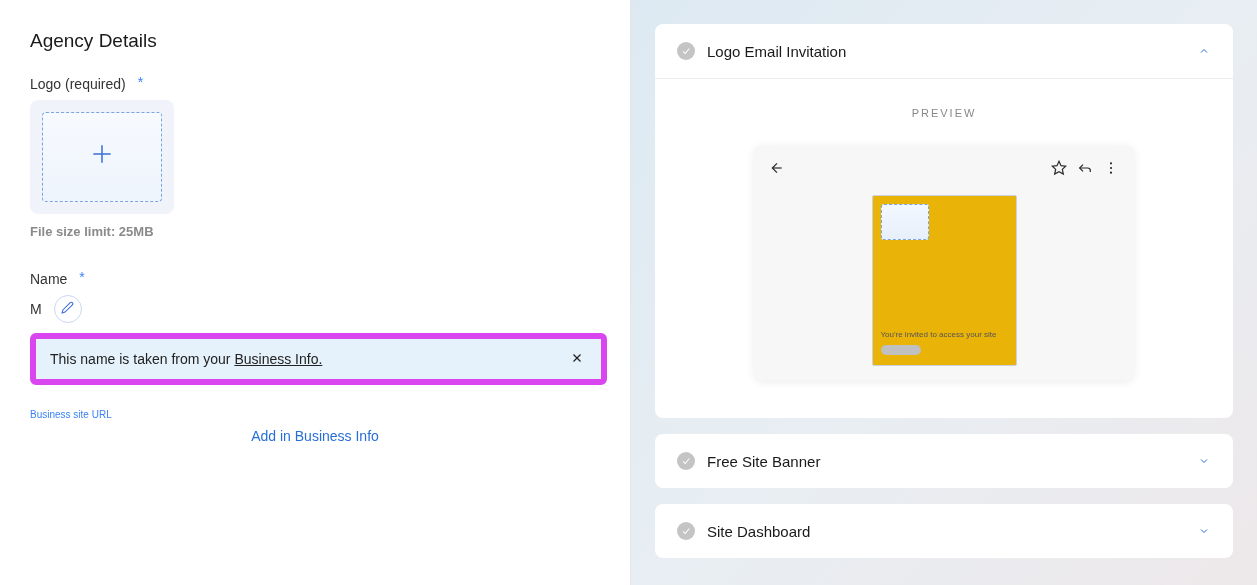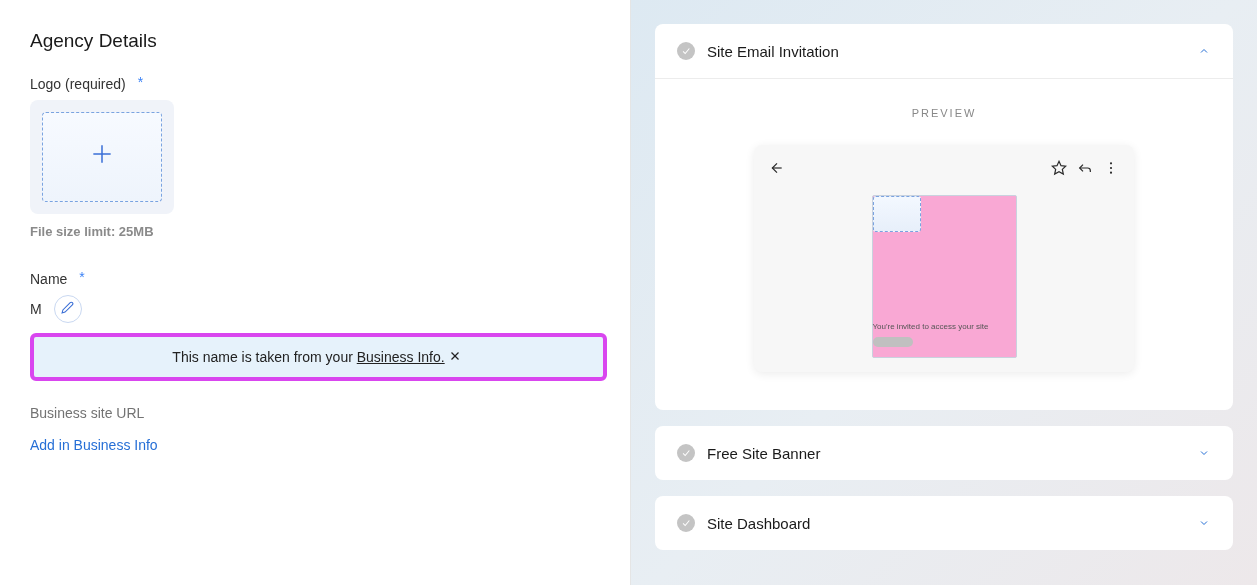--- a/index.html
+++ b/index.html
@@ -102,26 +102,26 @@
       border-radius: 50%;
       background: #fff;
       display: flex;
       align-items: center;
       justify-content: center;
       cursor: pointer;
       color: #3b6fd6;
     }
     .info-box {
       background: #e6f2fb;
-      border: 4px solid #d946ef;
+      border: 6px solid #d946ef;
       border-radius: 6px;
       padding: 12px 14px;
       display: flex;
       align-items: center;
-      justify-content: center;
+      justify-content: space-between;
       margin-bottom: 24px;
       width: 577px;
     }
     .info-text {
       font-size: 14px;
       color: #222;
     }
     .info-text .link {
       text-decoration: underline;
       cursor: pointer;
@@ -132,28 +132,29 @@
       font-size: 16px;
       color: #222;
       padding: 0 4px;
       align-self: flex-start;
       line-height: 1;
     }
     .url-section {
       margin-top: 8px;
     }
     .url-label {
-      font-size: 14px;
-      color: #737373;
-      margin-bottom: 16px;
+      font-size: 10px;
+      color: #3b82f6;
+      margin-bottom: 8px;
     }
     .blue-link {
       font-size: 14px;
       color: #266fd6;
       cursor: pointer;
+      text-align: center;
     }
     
     .card {
       background: #fff;
       border-radius: 8px;
     }
     .card-header {
       display: flex;
       align-items: center;
       padding: 18px 22px;
@@ -245,26 +246,26 @@
       height: 16px;
       fill: none;
       stroke: currentColor;
       stroke-width: 1.8;
     }
     .dots svg {
       stroke: none;
       fill: currentColor;
     }
     .email-body {
-      background: #f9a8d4;
+      background: #eab308;
       border: 1px solid #c9d2de;
       border-radius: 2px;
       width: 145px;
       margin: 0 auto;
-      padding: 0;
+      padding: 8px;
       padding-bottom: 10px;
     }
     .email-logo-ph {
       width: 48px;
       height: 36px;
       border: 1.5px dashed #7aa3e0;
       border-radius: 3px;
       background: linear-gradient(180deg, #f3f8ff 0%, #e7effa 100%);
       margin-bottom: 90px;
     }
@@ -339,21 +340,21 @@
 
 <div class="right-panel">
 
   <div class="card">
     <div class="card-header with-border">
       <span class="check-badge">
         <svg viewBox="0 0 24 24">
             <polyline points="5 13 10 18 20 6"></polyline>
           </svg>
       </span>
-      <span class="card-title">Site Email Invitation</span>
+      <span class="card-title">Logo Email Invitation</span>
       <span class="chevron">
         <svg viewBox="0 0 24 24">
             <polyline points="6 15 12 9 18 15"></polyline>
           </svg>
       </span>
     </div>
 
     <div class="preview-area">
       <div class="preview-label">PREVIEW</div>
 

